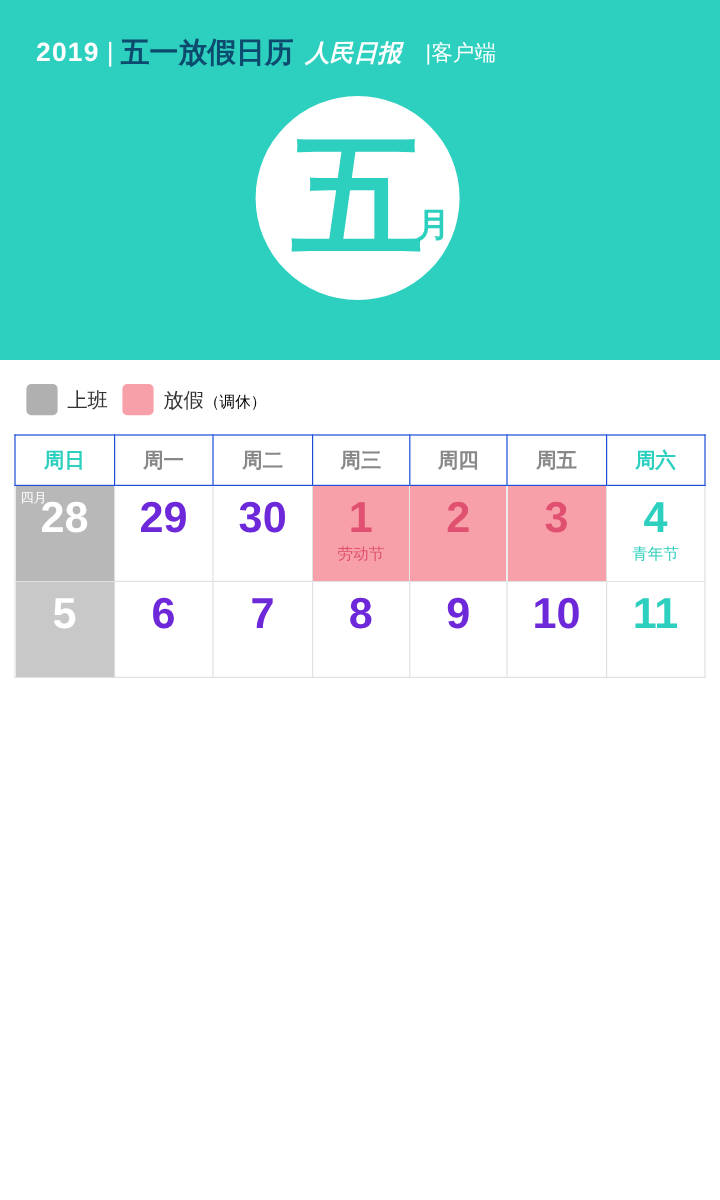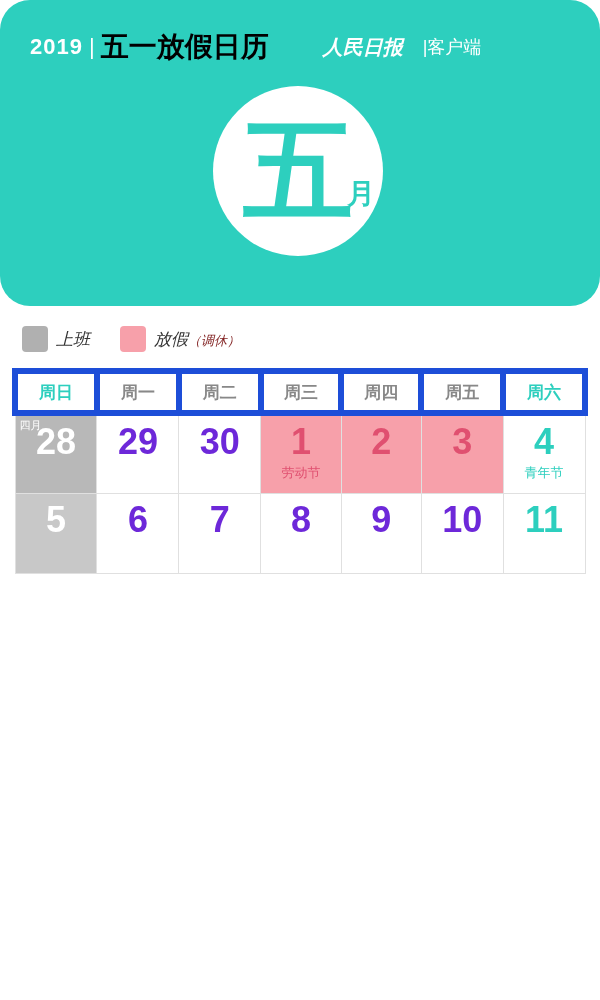--- a/index.html
+++ b/index.html
@@ -10,21 +10,20 @@
       font-family: "PingFang SC", "Microsoft YaHei", "SimHei", sans-serif;
       background: #fff;
       overflow-x: hidden;
     }
 
     .header-bg {
       background: #2dcfbe;
       width: 600px;
       padding: 28px 34px 40px 30px;
       position: relative;
-      border-radius: 30px;
     }
 
     .title-row {
       display: flex;
       align-items: center;
       gap: 0;
       margin-bottom: 20px;
     }
 
     .title-year {
@@ -34,39 +33,38 @@
       letter-spacing: 1px;
     }
 
     .title-sep {
       color: #fff;
       font-size: 22px;
       margin: 0 6px;
     }
 
     .title-text {
-      color: #000000;
-      font-size: 28px;
+      color: #0c4a6e;
+      font-size: 24px;
       font-weight: 700;
     }
 
     .title-brand {
       color: #fff;
       font-size: 18px;
       margin-left: 10px;
       font-weight: 400;
       display: flex;
       align-items: center;
     }
 
     .title-brand .brand-name {
       font-size: 20px;
       font-style: italic;
       font-weight: 700;
-      margin-left: 44px;
     }
 
     .title-brand .brand-suffix {
       font-size: 18px;
       margin-left: 20px;
     }
 
     .month-circle-wrapper {
       display: flex;
       justify-content: center;
@@ -104,24 +102,23 @@
     
     .calendar-area {
       background: #fff;
       width: 600px;
       padding: 20px 12px 20px 12px;
     }
 
     .legend-row {
       display: flex;
       align-items: flex-start;
-      gap: 30px;
+      gap: 12px;
       margin-bottom: 16px;
       padding-left: 10px;
-      font-style: italic;
     }
 
     .legend-item {
       display: flex;
       align-items: center;
       gap: 8px;
     }
 
     .legend-box {
       width: 26px;
@@ -137,35 +134,35 @@
       background: #f7a0aa;
     }
 
     .legend-label {
       font-size: 17px;
       color: #333;
     }
 
     .legend-label .holiday-note {
       font-size: 13px;
-      color: #7f1d1d;
+      color: #000000;
     }
 
     
     .cal-table {
       width: 100%;
       border-collapse: collapse;
     }
 
     .cal-table th {
       height: 42px;
       text-align: center;
       font-size: 17px;
       font-weight: 700;
-      border: 6px solid #1d4ed8;
+      border: 1px solid #1d4ed8;
       background: #fff;
     }
 
     .th-sun, .th-sat {
       color: #2dcfbe;
     }
     .th-weekday {
       color: #888;
     }
 

